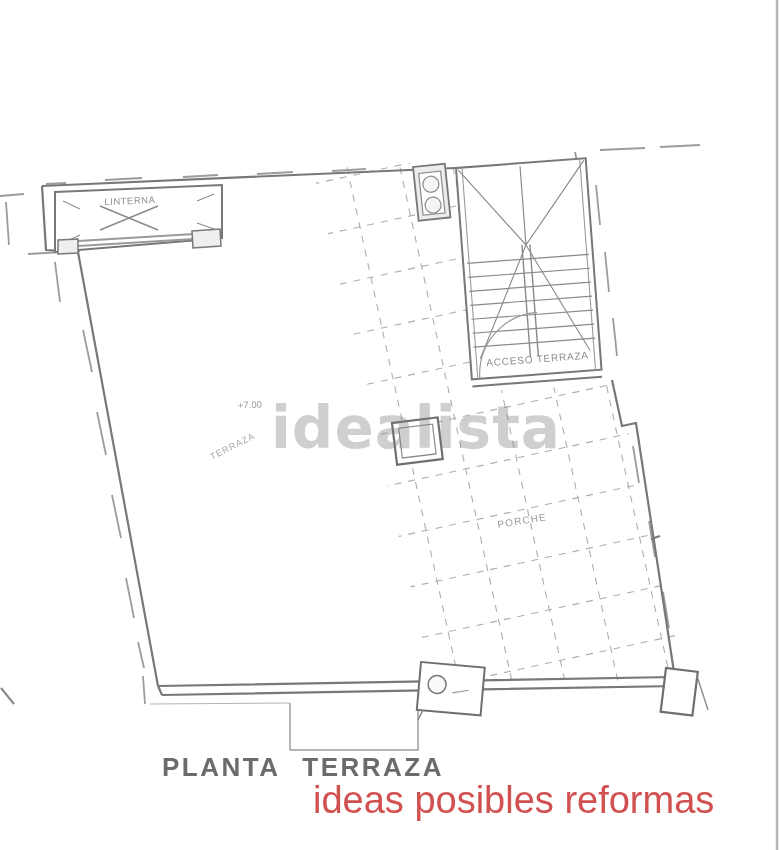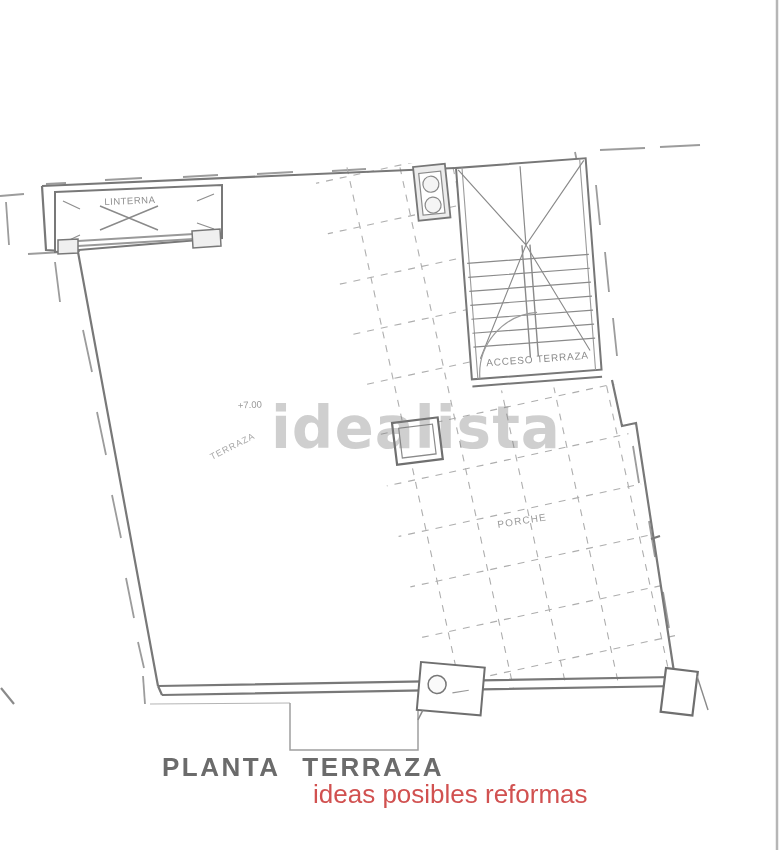--- a/index.html
+++ b/index.html
@@ -2,21 +2,21 @@
 <html><head>
 <meta charset="utf-8">
 <style>
   html,body{margin:0;padding:0;background:#ffffff;}
   #stage{position:relative;width:780px;height:850px;background:#ffffff;overflow:hidden;
          font-family:"Liberation Sans",sans-serif;}
   #planSvg{position:absolute;left:0;top:0;}
   .svg-label{font-family:"Liberation Sans",sans-serif;}
   #plan-title{position:absolute;left:162px;top:752px;font-size:26px;font-weight:700;
       color:#6b6b6b;letter-spacing:2.5px;word-spacing:13px;white-space:nowrap;}
-  #tagline{position:absolute;left:313px;top:779px;font-size:26px;font-weight:400;
+  #tagline{position:absolute;left:313px;top:779px;font-size:38px;font-weight:400;
       color:#d15150;letter-spacing:0px;white-space:nowrap;
       font-family:"Liberation Sans",sans-serif;}
 </style>
 </head>
 <body>
 
 <div id="stage">
 <svg id="planSvg" width="780" height="850" viewBox="0 0 780 850">
 
   <defs>

